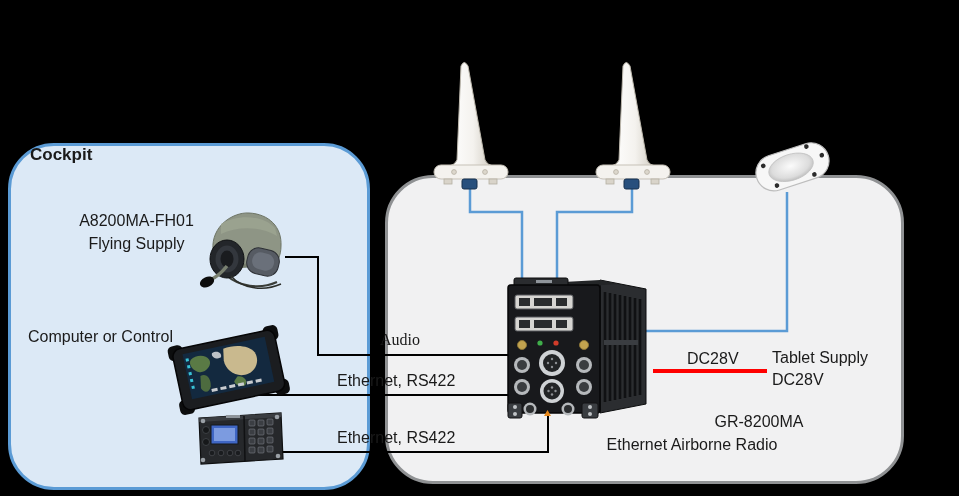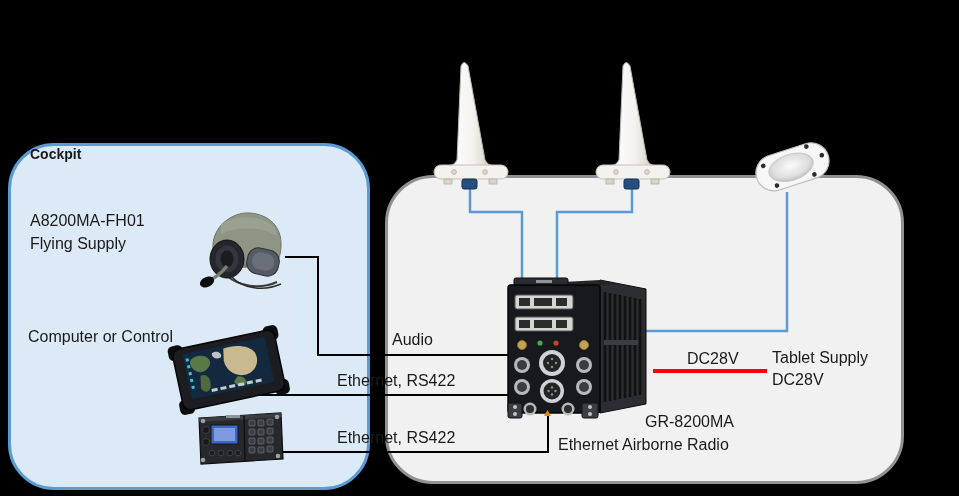--- a/index.html
+++ b/index.html
@@ -10,22 +10,22 @@
   }
   html,body{margin:0;padding:0;background:#000;}
   .canvas{position:relative;width:959px;height:496px;background:#000;overflow:hidden;
           font-family:"Liberation Sans","DejaVu Sans",sans-serif;color:var(--text);}
   .box{position:absolute;box-sizing:border-box;}
   .cockpit-box{left:8px;top:143px;width:362px;height:347px;border-radius:46px;
                background:var(--cockpit-fill);border:3px solid var(--cockpit-border);}
   .airframe-box{left:385px;top:175px;width:519px;height:309px;border-radius:48px;
                 background:var(--airframe-fill);border:3px solid var(--airframe-border);}
   .lbl{position:absolute;font-size:16px;line-height:17px;white-space:nowrap;}
-  .lbl.center{white-space:normal;}
-  .title{font-weight:bold;font-size:14px;}
+  .lbl.center{text-align:center;white-space:normal;margin-left:24px;}
+  .title{font-weight:bold;font-size:17px;}
   .two-line{line-height:22px;}
   svg.layer{position:absolute;overflow:visible;}
   .wire-black{stroke:var(--line-black);stroke-width:2;fill:none;}
   .wire-blue{stroke:var(--cable-blue);stroke-width:2.5;fill:none;}
   .wire-red{stroke:var(--power-red);stroke-width:4;fill:none;}
 </style>
 </head>
 <body>
 
 <div class="canvas">
@@ -247,21 +247,21 @@
   </svg>
 
   <div class="lbl center" style="left:30px;top:209px;width:165px;line-height:23px;">
     <div>A8200MA-FH01</div>
     <div>Flying Supply</div>
   </div>
   <div class="lbl" style="left:28px;top:328px;">Computer or Control</div>
   <div class="lbl center" style="left:20px;top:411px;width:168px;line-height:22px;">
   </div>
 
-  <div class="lbl" style="left:392px;top:331px;">Audio</div>
+  <div class="lbl" style="left:380px;top:331px;font-family:Liberation Serif, serif;">Audio</div>
   <div class="lbl" style="left:337px;top:372px;">Ethernet, RS422</div>
   <div class="lbl" style="left:337px;top:429px;">Ethernet, RS422</div>
   <div class="lbl" style="left:687px;top:350px;">DC28V</div>
 
   <div class="lbl two-line" style="left:772px;top:347px;">
     <div>Tablet Supply</div>
     <div>DC28V</div>
   </div>
 
   <div class="lbl center" style="left:645px;top:413px;width:180px;">GR-8200MA</div>

